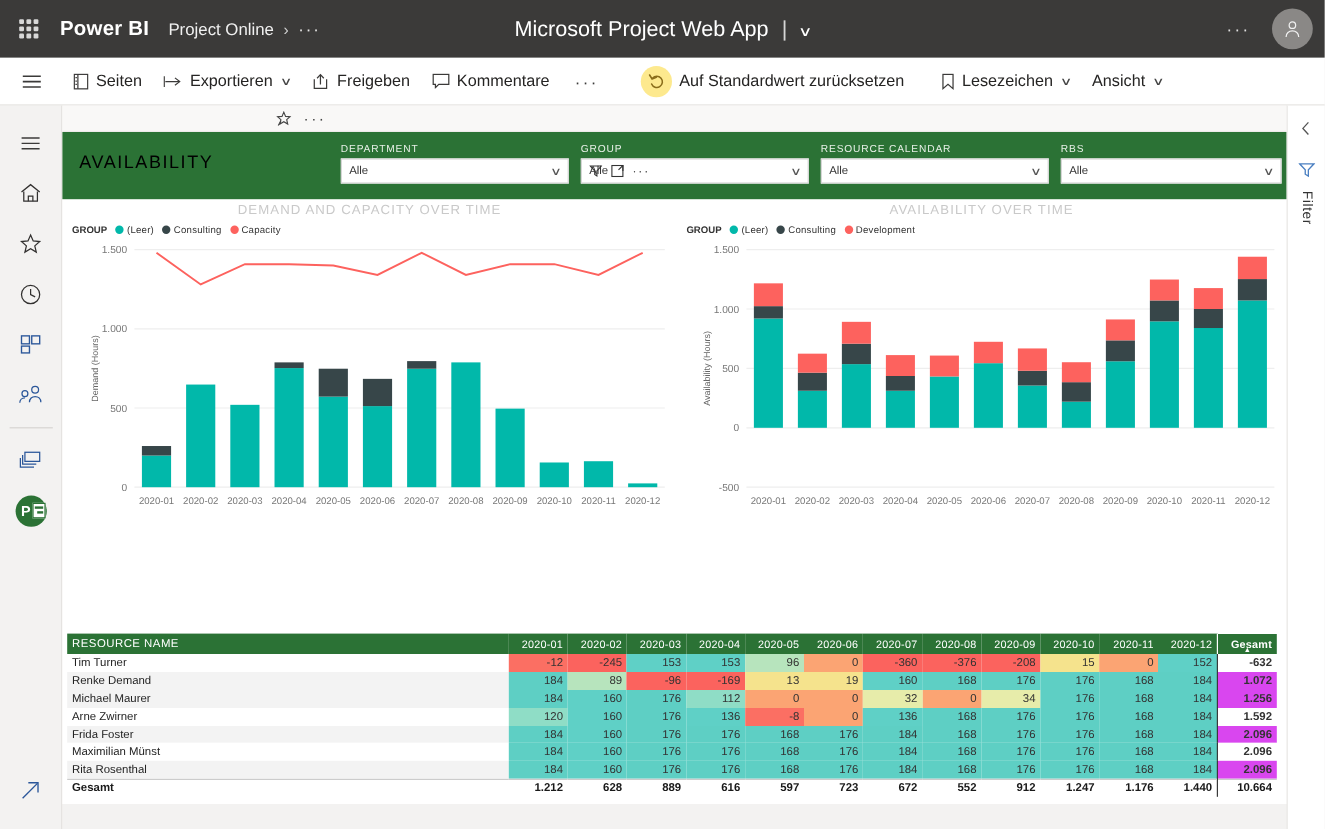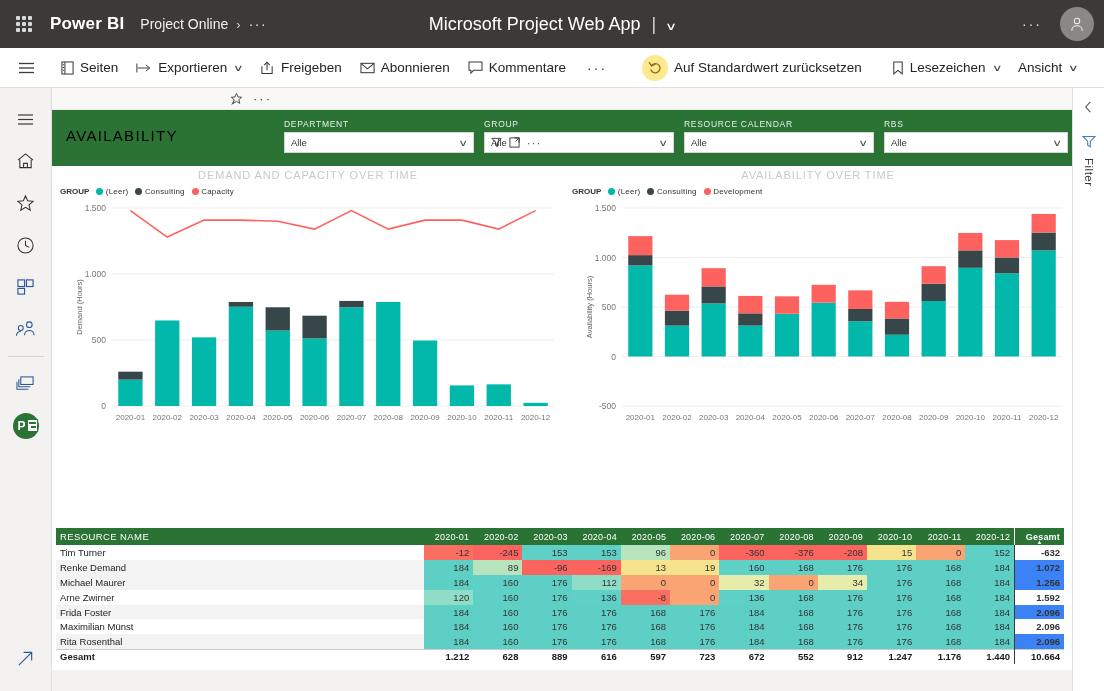--- a/index.html
+++ b/index.html
@@ -107,21 +107,21 @@
     height: 17px; padding: 0 4px; text-align: right; letter-spacing: .2px;
   }
   thead th.name { text-align: left; font-size: 9.5px; width: 368px; letter-spacing: .4px; }
   thead th.total { font-weight: bold; border-left: 1px solid #fff; position: relative; }
   thead th.total .sortmark { position: absolute; left: 50%; bottom: 0px; transform: translateX(-50%);
                              font-size: 6px; line-height: 6px; }
   tbody td { height: 14.9px; padding: 0 4px; text-align: right; color: #333; }
   tbody td.name { text-align: left; color: #222; font-size: 9.5px; background: #fff; }
   tbody tr.alt td.name { background: #f3f3f3; }
   tbody td.total { background: #fff; font-weight: bold; border-left: 1px solid #3a3a3a; padding-left: 11px; }
-  tbody tr.alt td.total { background: #3b82f6; }
+  tbody tr.alt td.total { background: #d946ef; }
   tbody tr.sum td { font-weight: bold; background: #fff; border-top: 1px solid #ccc; color: #1a1a1a; }
   tbody tr.sum td.name { background: #fff; }
   
   #filterrail {
     width: 32px; background: #fff; border-left: 1px solid #e1dfdd; flex: none;
     display: flex; flex-direction: column; align-items: center; padding-top: 12px;
   }
   #filterrail .fi { margin-bottom: 16px; }
   #filter-text {
     writing-mode: vertical-rl; font-size: 11.5px; color: #333; letter-spacing: .5px; margin-top: 2px;
@@ -198,27 +198,20 @@
 
   <div class="cmd">
     <svg width="15" height="14" viewBox="0 0 16 15" fill="none" stroke="#3b3a39" stroke-width="1.1">
       <path d="M2 5.5 L2 13.5 L13 13.5 L13 5.5"></path>
       <path d="M7.5 10 L7.5 1.5"></path>
         <polyline points="4.5,4.5 7.5,1.3 10.5,4.5"></polyline>
     </svg>
     <span>Freigeben</span>
   </div>
 
-  <div class="cmd">
-    <svg width="15" height="12" viewBox="0 0 16 12" fill="none" stroke="#3b3a39" stroke-width="1.1">
-      <rect x="1" y="1" width="14" height="10"></rect>
-        <polyline points="1,1 8,7 15,1"></polyline>
-    </svg>
-    <span>Abonnieren</span>
-  </div>
 
   <div class="cmd">
     <svg width="15" height="13" viewBox="0 0 16 14" fill="none" stroke="#3b3a39" stroke-width="1.1">
       <path d="M1 1 H15 V10 H6 L3 13 V10 H1 Z"></path>
     </svg>
     <span>Kommentare</span>
   </div>
 
   <span class="cmd-dots">···</span>
 

